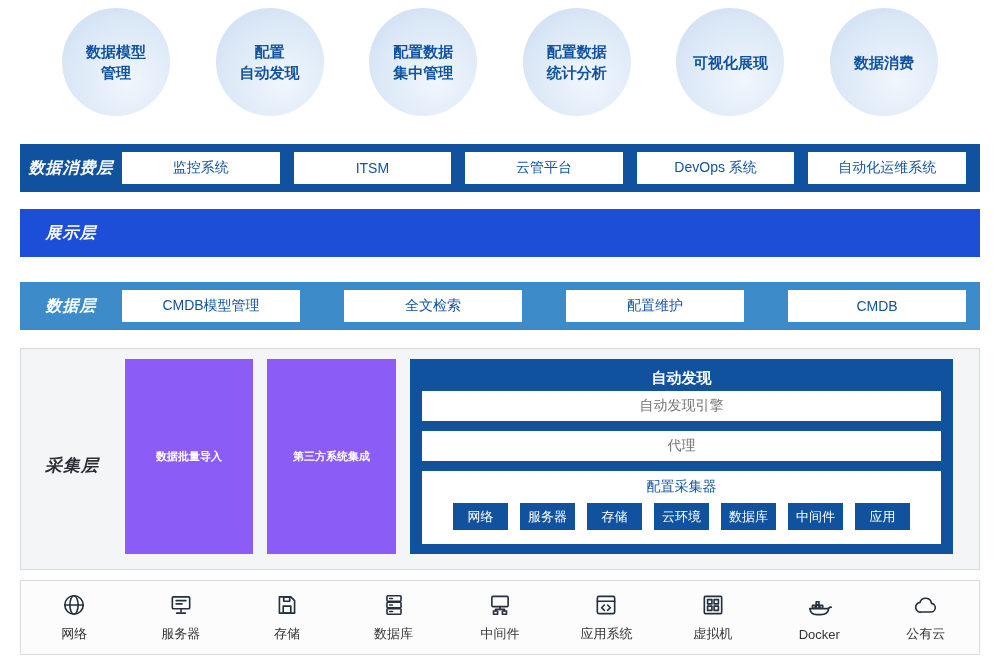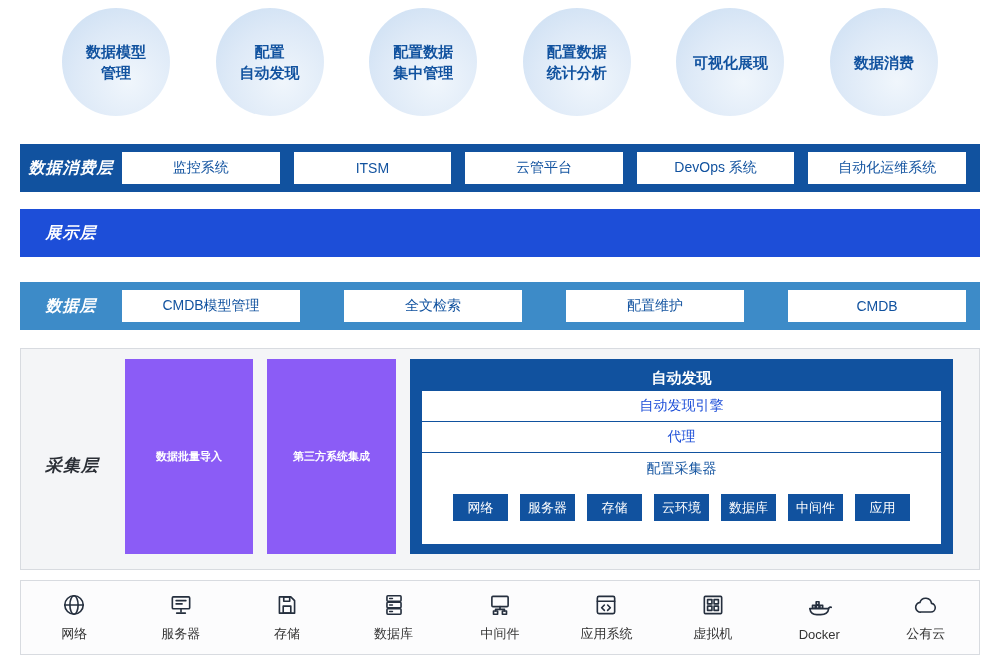--- a/index.html
+++ b/index.html
@@ -27,21 +27,21 @@
   .bar-item { flex: 1; height: 32px; background: #ffffff; color: #11529F; display: flex; align-items: center; justify-content: center; font-size: 14px; }
 
   
   .collection { position: absolute; left: 8px; right: 8px; top: 348px; height: 222px; background: #F4F5F7; border: 1px solid #D8DBE0; }
   .collection-label { position: absolute; left: 0; top: 6px; height: 100%; width: 102px; display: flex; align-items: center; justify-content: center; color: #2B2F36; font-weight: bold; font-style: italic; font-size: 17px; letter-spacing: 1px; }
   .block { position: absolute; top: 10px; height: 195px; background: #8b5cf6; color: #ffffff; font-weight: bold; font-size: 11px; display: flex; align-items: center; justify-content: center; }
   .block-a { left: 104px; width: 128px; }
   .block-b { left: 246px; width: 129px; text-align: right; }
   .discovery { position: absolute; top: 10px; left: 389px; right: 26px; height: 195px; background: #11529F; padding: 7px 12px 10px; display: flex; flex-direction: column; }
   .discovery-title { color: #ffffff; font-weight: bold; font-size: 15px; text-align: center; height: 25px; line-height: 23px; }
-  .discovery-row { background: #ffffff; color: #1d4ed8; height: 30px; display: flex; align-items: center; justify-content: center; font-size: 14px; margin-bottom: 1px; }
+  .discovery-row { background: #ffffff; color: #737373; height: 30px; display: flex; align-items: center; justify-content: center; font-size: 14px; margin-bottom: 10px; }
   .collector { background: #ffffff; flex: 1; padding: 4px 25px 9px; display: flex; flex-direction: column; }
   .collector-title { color: #11529F; font-size: 14px; text-align: center; height: 23px; line-height: 23px; }
   .collector-items { display: flex; gap: 12px; padding: 0 6px; flex: 1; align-items: center; }
   .collector-item { flex: 1; height: 27px; background: #11529F; color: #ffffff; font-size: 13px; display: flex; align-items: center; justify-content: center; }
 
   
   .bottom { position: absolute; left: 8px; right: 8px; top: 580px; height: 75px; background: #FCFCFD; border: 1px solid #D8DBE0; display: flex; align-items: center; }
   .bottom-item { flex: 1; display: flex; flex-direction: column; align-items: center; gap: 4px; color: #333333; font-size: 13px; }
   .bottom-item svg { width: 26px; height: 26px; stroke: #252F3E; stroke-width: 1.5; fill: none; stroke-linecap: round; stroke-linejoin: round; }
 </style>

